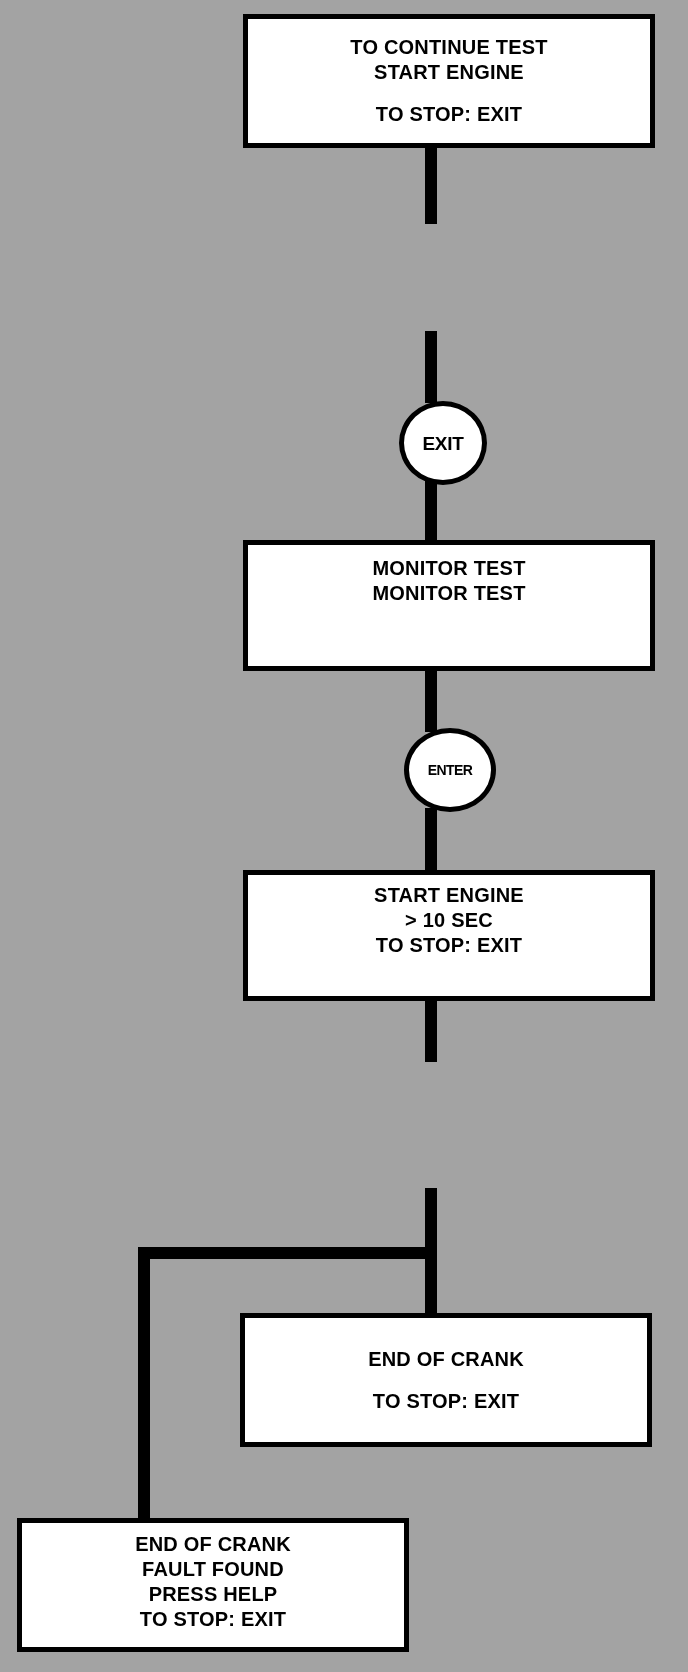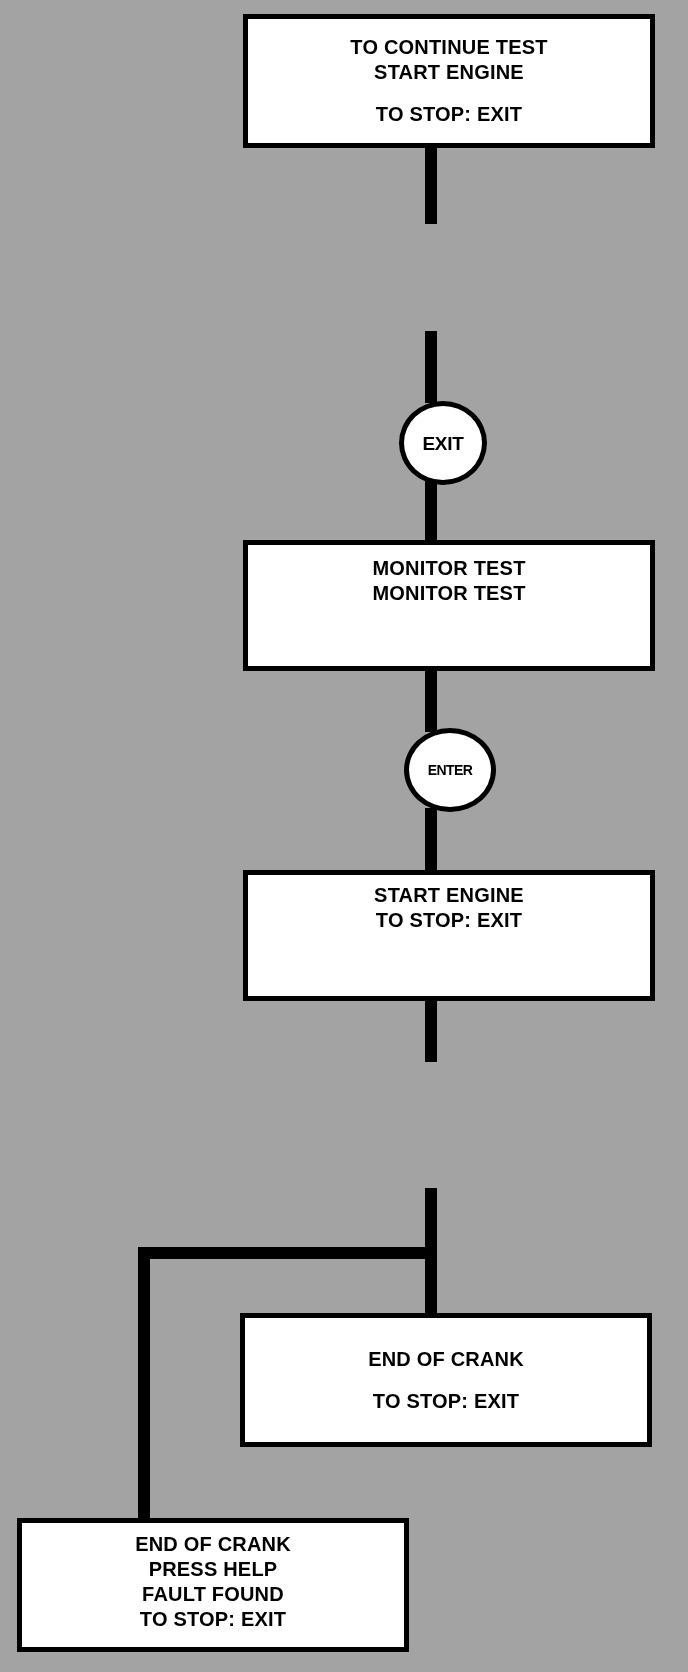--- a/index.html
+++ b/index.html
@@ -119,29 +119,30 @@
     <span class="line">MONITOR TEST</span>
     <span class="line">MONITOR TEST</span>
   </div>
 
   <div class="node-circle small" style="left:404px; top:728px; width:92px; height:84px;">
     <span class="clabel">ENTER</span>
   </div>
 
   <div class="node-box" style="left:243px; top:870px; width:412px; height:131px; justify-content:flex-start; padding-top:8px;">
     <span class="line">START ENGINE</span>
+    <span class="line">&gt; 10 SEC</span>
     <span class="line">TO STOP: EXIT</span>
   </div>
 
   <div class="node-box" style="left:240px; top:1313px; width:412px; height:134px;">
     <span class="line">END OF CRANK</span>
     <span class="line spacer"></span>
     <span class="line">TO STOP: EXIT</span>
   </div>
 
   <div class="node-box" style="left:17px; top:1518px; width:392px; height:134px; justify-content:flex-start; padding-top:9px;">
     <span class="line">END OF CRANK</span>
+    <span class="line">FAULT FOUND</span>
     <span class="line">PRESS HELP</span>
-    <span class="line">FAULT FOUND</span>
     <span class="line">TO STOP: EXIT</span>
   </div>
 
 </div>
 
 </body></html>

